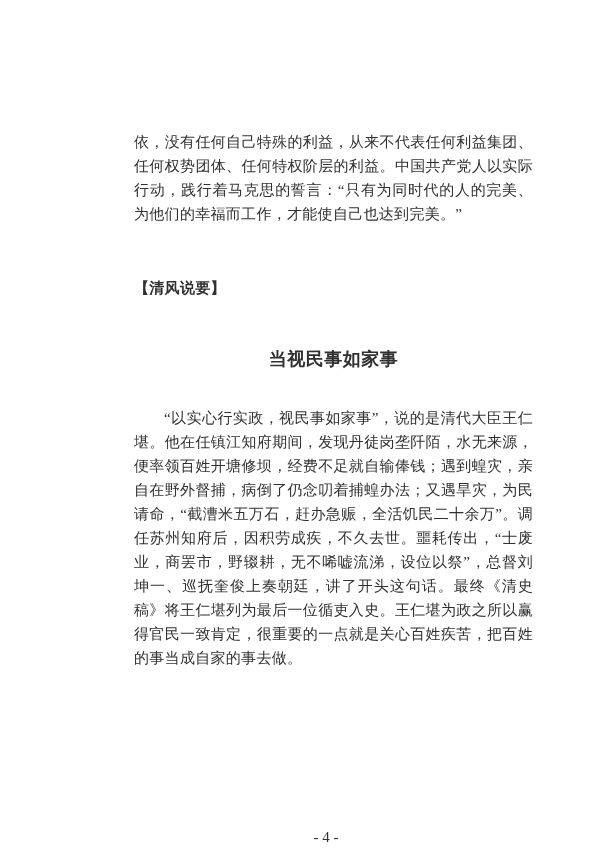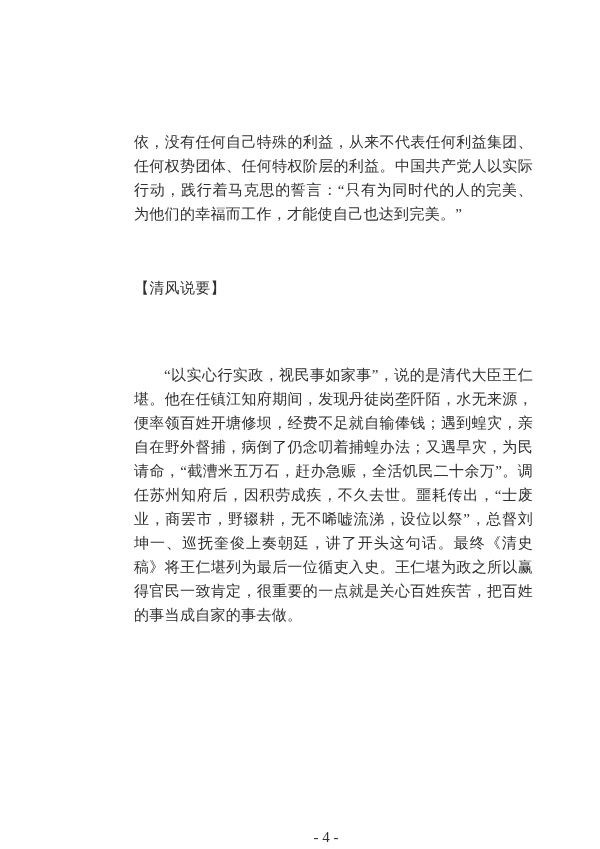--- a/index.html
+++ b/index.html
@@ -26,33 +26,33 @@
     text-justify: inter-ideograph;
     margin: 0;
   }
   .para.indent {
     text-indent: 2em;
   }
   .section-header {
     margin-top: 24px;
     font-size: 15px;
     line-height: 24px;
-    font-weight: normal;
+    font-weight: bold;
     letter-spacing: 0.3px;
   }
   .article-title {
     margin-top: 20px;
     font-size: 18px;
     line-height: 26px;
     font-weight: bold;
     text-align: center;
     letter-spacing: 0.5px;
   }
   .article-first {
-    margin-top: 37px;
+    margin-top: 8px;
   }
   .footer {
     position: absolute;
     top: 786px;
     left: 0;
     width: 100%;
     text-align: center;
     font-size: 15px;
     line-height: 24px;
   }
@@ -61,20 +61,21 @@
 <body>
 
 <div class="page">
   <div class="content">
 
     <p class="para">依，没有任何自己特殊的利益，从来不代表任何利益集团、任何权势团体、任何特权阶层的利益。中国共产党人以实际行动，践行着马克思的誓言：“只有为同时代的人的完美、为他们的幸福而工作，才能使自己也达到完美。”</p>
 
 
     <h3 class="section-header">【清风说要】</h3>
 
+    <h2 class="article-title">当视民事如家事</h2>
 
     <p class="para indent article-first">“以实心行实政，视民事如家事”，说的是清代大臣王仁堪。他在任镇江知府期间，发现丹徒岗垄阡陌，水无来源，便率领百姓开塘修坝，经费不足就自输俸钱；遇到蝗灾，亲自在野外督捕，病倒了仍念叨着捕蝗办法；又遇旱灾，为民请命，“截漕米五万石，赶办急赈，全活饥民二十余万”。调任苏州知府后，因积劳成疾，不久去世。噩耗传出，“士废业，商罢市，野辍耕，无不唏嘘流涕，设位以祭”，总督刘坤一、巡抚奎俊上奏朝廷，讲了开头这句话。最终《清史稿》将王仁堪列为最后一位循吏入史。王仁堪为政之所以赢得官民一致肯定，很重要的一点就是关心百姓疾苦，把百姓的事当成自家的事去做。</p>
 
 
   </div>
 
   <div class="footer">
     <span>- 4 -</span>
   </div>
 </div>

